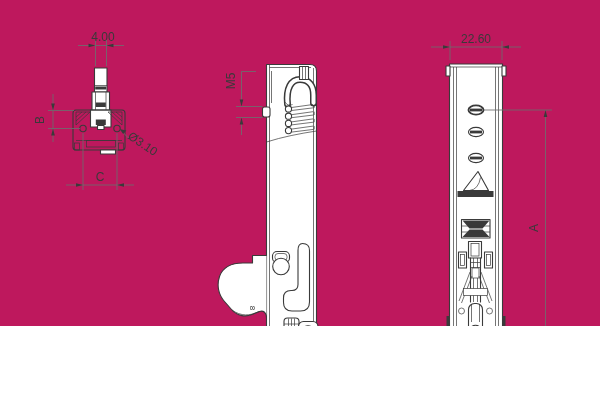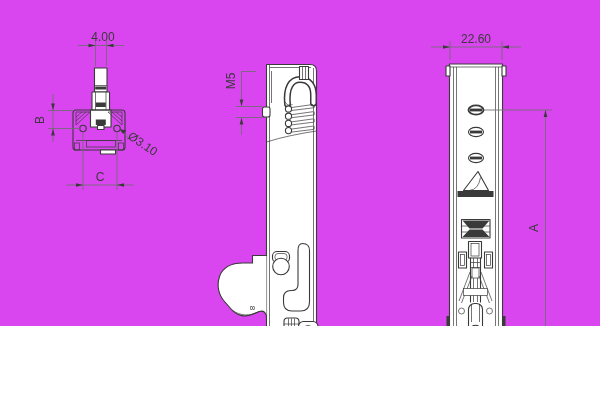--- a/index.html
+++ b/index.html
@@ -1,17 +1,17 @@
 <!DOCTYPE html>
 <html><head>
 <meta charset="utf-8">
 <style>
   html,body{margin:0;padding:0;background:#fff;}
   .sheet{
-    position:relative;width:600px;height:326px;background:#d946ef;
+    position:relative;width:600px;height:326px;background:#be185d;
     font-family:"Liberation Sans", sans-serif;overflow:hidden;
   }
   svg{display:block}
   .ln{stroke:#3a3a3a;stroke-width:1.1;fill:none;stroke-linecap:round;stroke-linejoin:round}
   .thin{stroke:#3a3a3a;stroke-width:0.7;fill:none}
   .bold{stroke:#3a3a3a;stroke-width:1.9;fill:none}
   .wfill{fill:#ffffff}
   .dark{fill:#3a3a3a;stroke:none}
   .dim{stroke:#6e6e6e;stroke-width:0.85;fill:none}
   .arr{fill:#3a3a3a;stroke:none}

